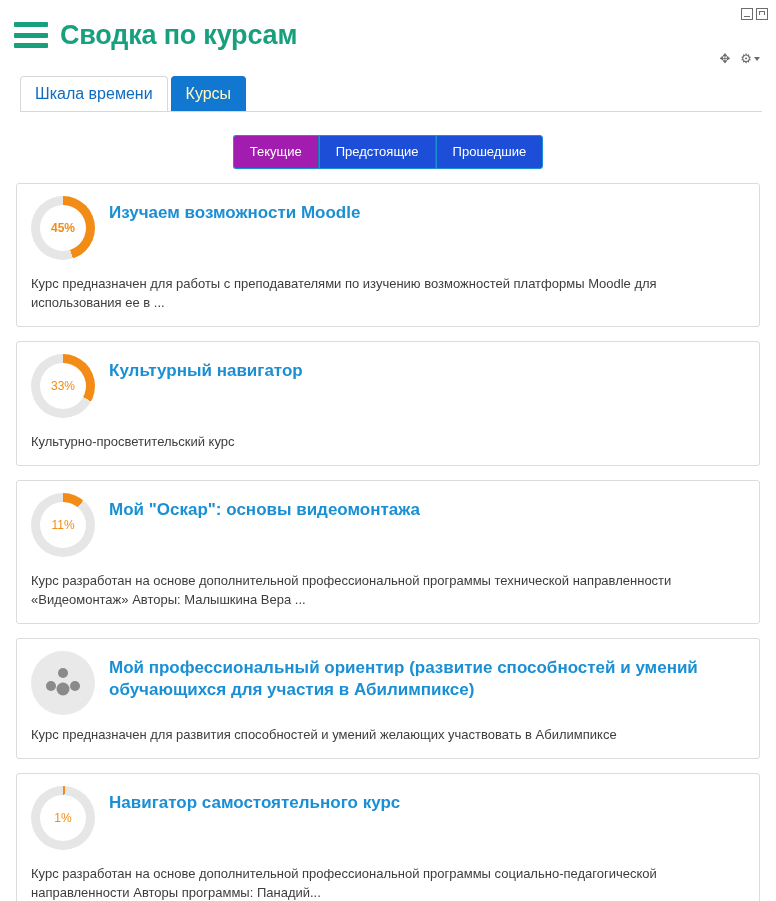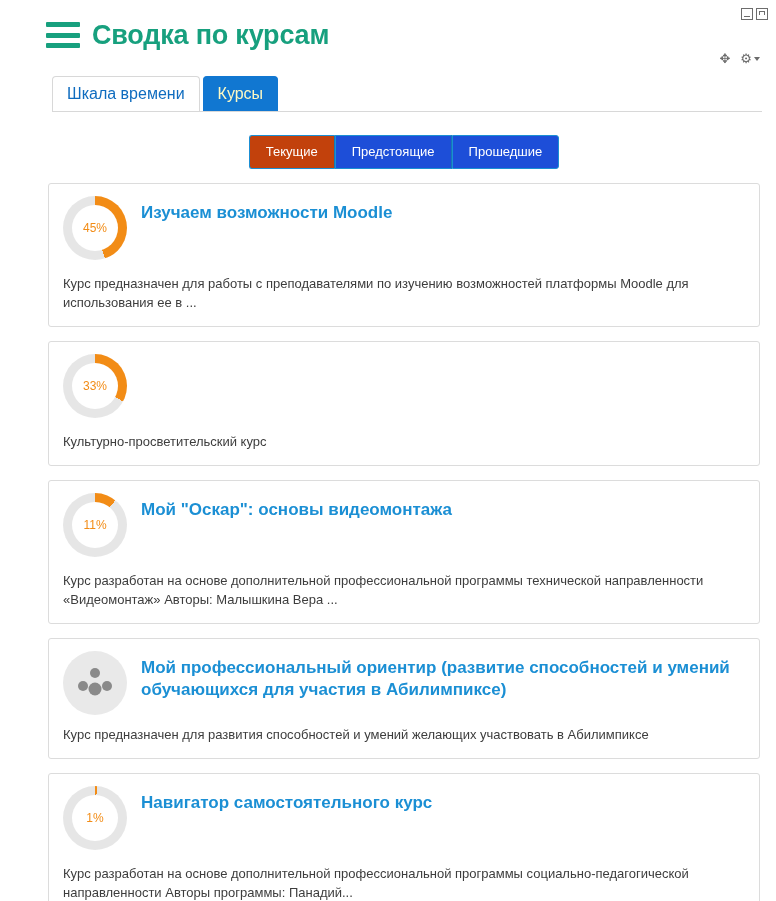--- a/index.html
+++ b/index.html
@@ -12,21 +12,20 @@
     font-family: "Liberation Sans", sans-serif;
     color: #333333;
     overflow: hidden;
   }
 
   .page {
     position: relative;
     width: 776px;
     height: 901px;
     background: #ffffff;
-    padding-left: 32px;
   }
 
   
   .header {
     display: flex;
     align-items: center;
     padding: 14px 16px 0 14px;
     height: 56px;
   }
   .burger {
@@ -150,21 +149,21 @@
     font-size: 13px;
     padding: 8px 16px;
     border: 1px solid #1b8fd4;
     border-right: 1px solid #1578b4;
     cursor: pointer;
     line-height: 16px;
     white-space: nowrap;
   }
   .seg-btn:first-child { border-radius: 3px 0 0 3px; }
   .seg-btn:last-child { border-radius: 0 3px 3px 0; border-right: 1px solid #1b8fd4; }
-  .seg-btn.active { background: #c2410c; }
+  .seg-btn.active { background: #a21caf; }
 
   
   .cards {
     margin: 14px 16px 0 16px;
   }
   .card {
     border: 1px solid #dcdcdc;
     border-radius: 3px;
     background: #ffffff;
     margin-bottom: 14px;
@@ -271,38 +270,39 @@
       <div class="seg-btn">Предстоящие</div>
       <div class="seg-btn">Прошедшие</div>
     </div>
   </div>
 
   <div class="cards">
 
     <div class="card">
       <div class="card-top">
         <div class="donut-wrap">
-          <div class="donut" id="donut-0" style="background: conic-gradient(rgb(242, 140, 22) 0deg, rgb(242, 140, 22) 162deg, rgb(230, 230, 230) 162deg, rgb(230, 230, 230) 360deg);">
+          <div class="donut" id="donut-0" style="background: conic-gradient(rgb(242, 140, 22) 0deg, rgb(242, 140, 22) 162deg, rgb(230, 230, 230) 162deg, rgb(230, 230, 230) 360deg); font-weight: bold;">
             <div class="hole"></div>
             <div class="pct">45%</div>
           </div>
         </div>
         <a class="course-title">Изучаем возможности Moodle</a>
       </div>
       <div class="card-summary">Курс предназначен для работы с преподавателями по изучению возможностей  платформы Moodle для использования ее в ...</div>
     </div>
 
     <div class="card">
       <div class="card-top">
         <div class="donut-wrap">
           <div class="donut" id="donut-1" style="background: conic-gradient(rgb(242, 140, 22) 0deg, rgb(242, 140, 22) 118.8deg, rgb(230, 230, 230) 118.8deg, rgb(230, 230, 230) 360deg);">
             <div class="hole"></div>
             <div class="pct">33%</div>
           </div>
         </div>
+        <a class="course-title">Культурный навигатор</a>
       </div>
       <div class="card-summary">Культурно-просветительский курс</div>
     </div>
 
     <div class="card">
       <div class="card-top">
         <div class="donut-wrap">
           <div class="donut" id="donut-2" style="background: conic-gradient(rgb(242, 140, 22) 0deg, rgb(242, 140, 22) 39.6deg, rgb(230, 230, 230) 39.6deg, rgb(230, 230, 230) 360deg);">
             <div class="hole"></div>
             <div class="pct">11%</div>

